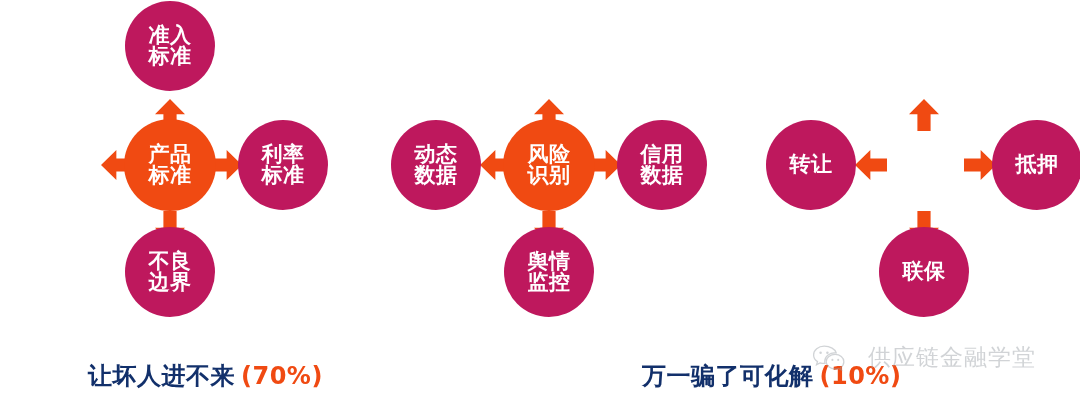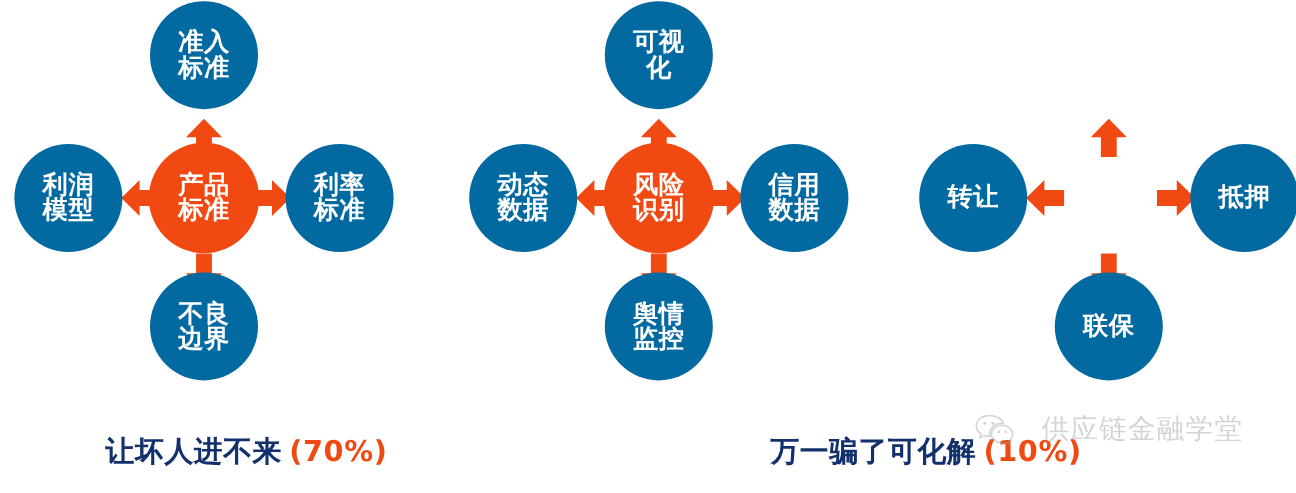--- a/index.html
+++ b/index.html
@@ -29,21 +29,21 @@
   .node.hub{
     background:#F04A12;
     color:#ffffff;
     width:92px;height:92px;
     font-size:21px;
     left:50%;top:165px;
     transform:translate(-50%,-50%);
     z-index:3;
   }
   .node.sat{
-    background:#0369a1;
+    background:#be185d;
     color:#ffffff;
     font-size:21px;
     z-index:2;
   }
   .node.sat.top{
     width:90px;height:90px;
     left:50%;top:46px;transform:translate(-50%,-50%);
   }
   .node.sat.bottom{
     width:90px;height:90px;
@@ -114,26 +114,20 @@
 
 <div id="stage">
 
   <div class="cluster" style="left:0px;">
     <div class="node sat top">
       <div>
           <span>准入</span>
           <span>标准</span>
         </div>
     </div>
-    <div class="node sat left">
-      <div>
-          <span>利润</span>
-          <span>模型</span>
-        </div>
-    </div>
     <div class="node hub">
       <div>
           <span>产品</span>
           <span>标准</span>
         </div>
     </div>
     <div class="node sat right">
       <div>
           <span>利率</span>
           <span>标准</span>
@@ -145,26 +139,20 @@
           <span>边界</span>
         </div>
     </div>
     <div class="arrow up"></div>
     <div class="arrow down"></div>
     <div class="arrow left"></div>
     <div class="arrow right"></div>
   </div>
 
   <div class="cluster" style="left:379px;">
-    <div class="node sat top">
-      <div>
-          <span>可视</span>
-          <span>化</span>
-        </div>
-    </div>
     <div class="node sat left">
       <div>
           <span>动态</span>
           <span>数据</span>
         </div>
     </div>
     <div class="node hub">
       <div>
           <span>风险</span>
           <span>识别</span>

